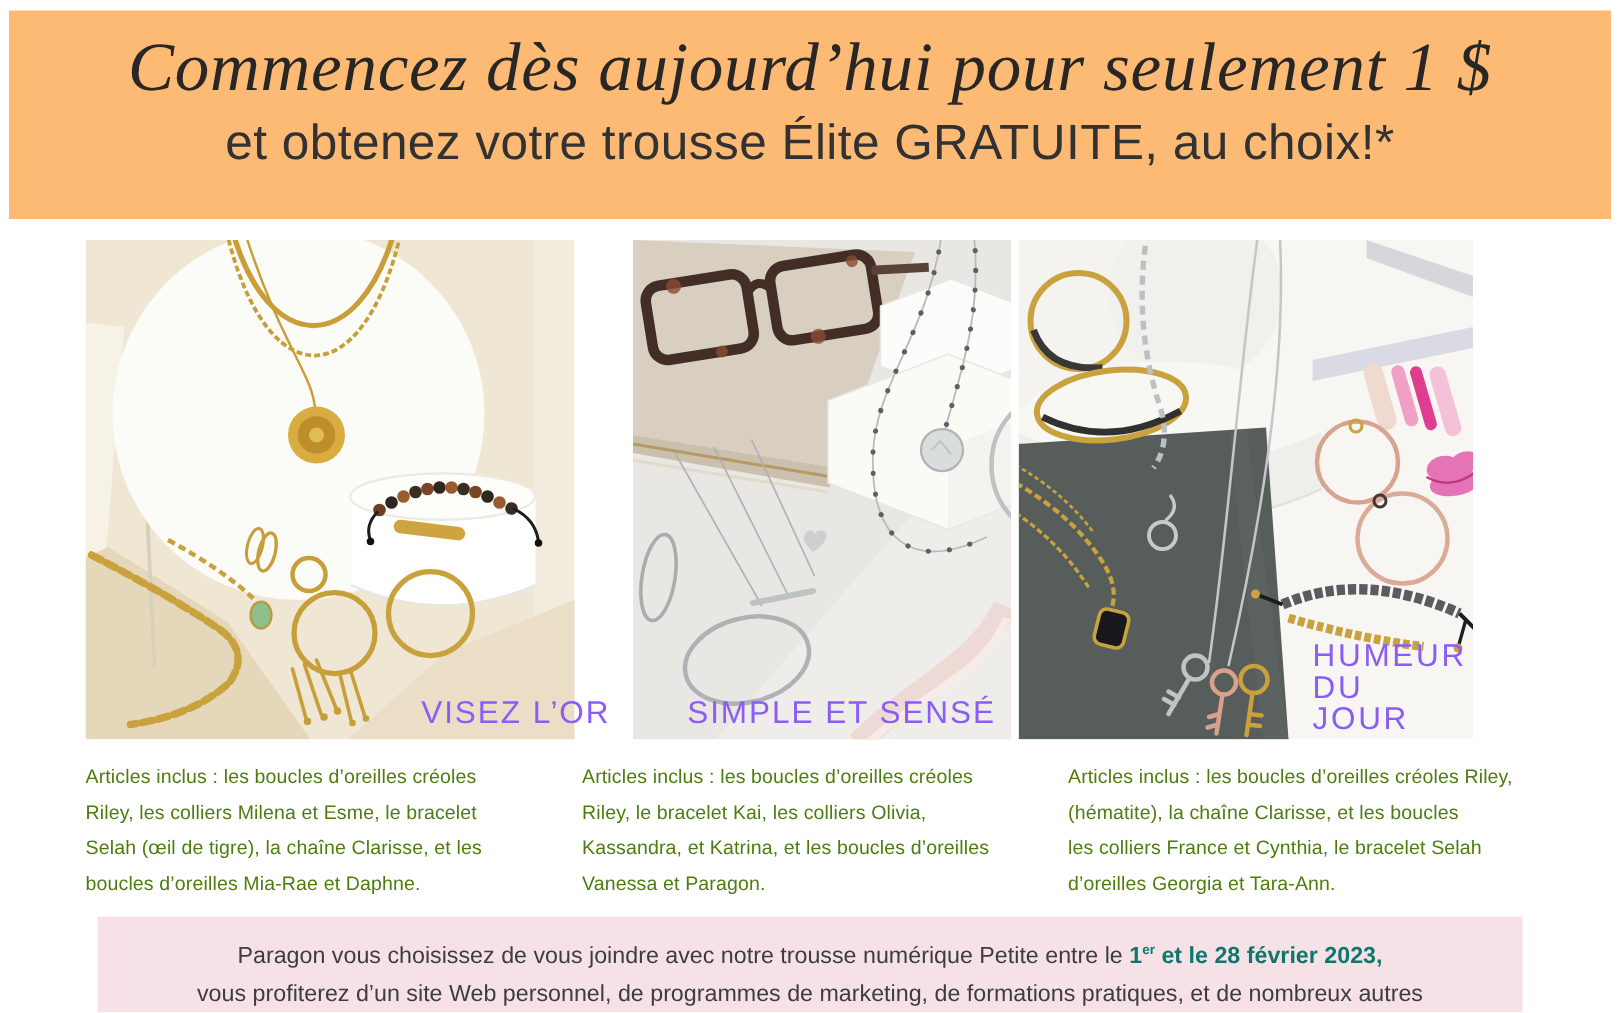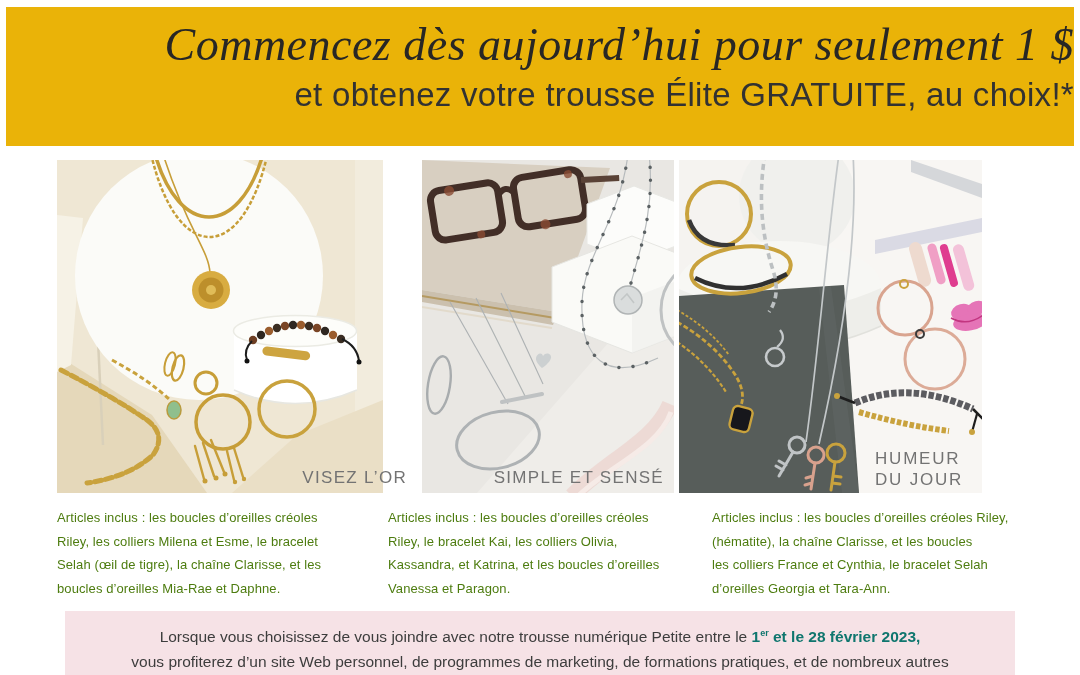--- a/index.html
+++ b/index.html
@@ -1,27 +1,27 @@
 <!DOCTYPE html>
 <html><head>
 <meta charset="utf-8">
 <style>
   html,body{margin:0;padding:0;background:#ffffff;}
   .page{position:relative;width:1080px;height:675px;overflow:hidden;background:#ffffff;
         font-family:"Liberation Sans",sans-serif;}
   
-  .top-banner{position:absolute;left:6px;top:7px;width:1068px;height:139px;background:#eab308;text-align:right;}
+  .top-banner{position:absolute;left:6px;top:7px;width:1068px;height:139px;background:#fdba74;text-align:center;}
   .headline{margin-top:9px;font-family:"Liberation Serif",serif;font-style:italic;font-size:46px;line-height:58px;
             color:#282725;letter-spacing:0.5px;}
   .subheadline{font-size:33px;line-height:42px;color:#323232;letter-spacing:0.3px;}
   
   .photos{position:absolute;top:160px;left:57px;display:flex;gap:5px;}
   .photo{position:relative;margin:0;padding:0;overflow:hidden;}
   .photo svg{display:block;}
-  .photo-label{position:absolute;right:10px;bottom:5px;font-size:17px;letter-spacing:1.3px;color:#737373;}
+  .photo-label{position:absolute;right:10px;bottom:5px;font-size:21px;letter-spacing:1.3px;color:#8b5cf6;}
   .photo-mood .photo-label{right:3px;bottom:3px;width:104px;line-height:21px;letter-spacing:1.8px;text-align:left;}
   
   .caption{position:absolute;top:506px;font-size:13px;line-height:23.5px;color:#4d7c0f;letter-spacing:0.1px;}
   .caption div{white-space:nowrap;}
   .c1{left:57px;width:330px;}
   .c2{left:388px;width:320px;}
   .c3{left:712px;width:330px;}
   
   .footer-banner{position:absolute;left:65px;top:611px;width:950px;height:112px;background:#f6e2e6;
                  text-align:center;color:#3d3d3d;font-size:15.5px;padding-top:10px;box-sizing:border-box;}
@@ -234,19 +234,19 @@
     <div class="caption c3">
         <div>Articles inclus : les boucles d’oreilles créoles Riley,</div>
         <div>(hématite), la chaîne Clarisse, et les boucles</div>
         <div>les colliers France et Cynthia, le bracelet Selah</div>
         <div>d’oreilles Georgia et Tara-Ann.</div>
       </div>
   </div>
 
   <div class="footer-banner">
     <div class="f-line">
-      <span>Lorsque vous choisissez de vous joindre avec notre trousse numérique Petite entre le </span><b><span>1</span><sup>er</sup><span> et le 28 février 2023,</span></b>
+      <span>Paragon vous choisissez de vous joindre avec notre trousse numérique Petite entre le </span><b><span>1</span><sup>er</sup><span> et le 28 février 2023,</span></b>
     </div>
     <div class="f-line">vous profiterez d’un site Web personnel, de programmes de marketing, de formations pratiques, et de nombreux autres</div>
     <div class="f-line">avantages exclusifs pour vous aider à bien démarrer votre entreprise dès le premier jour!</div>
   </div>
 
 </div>
 
 </body></html>

